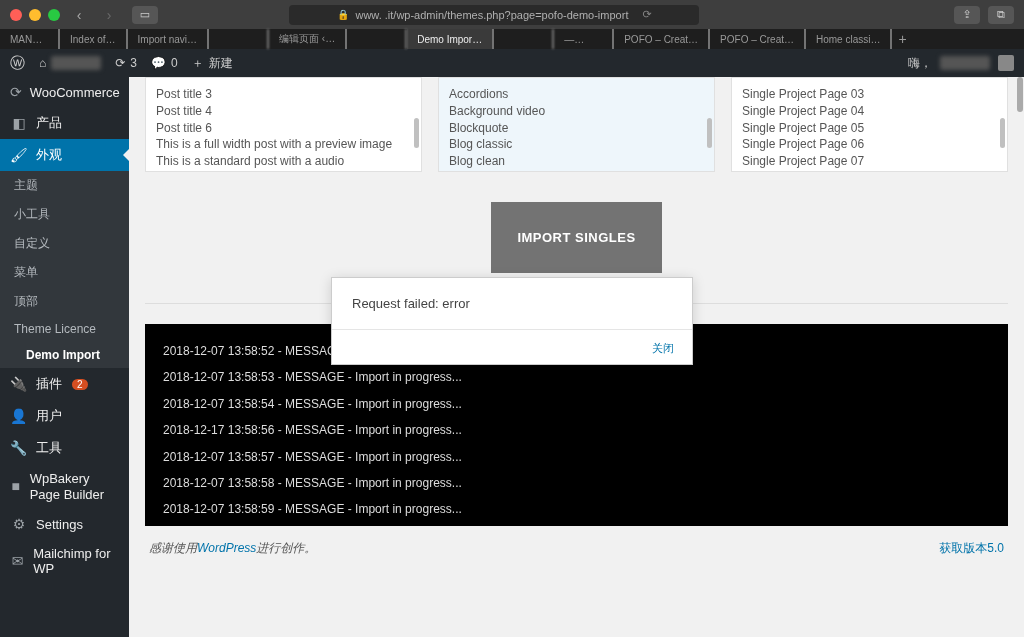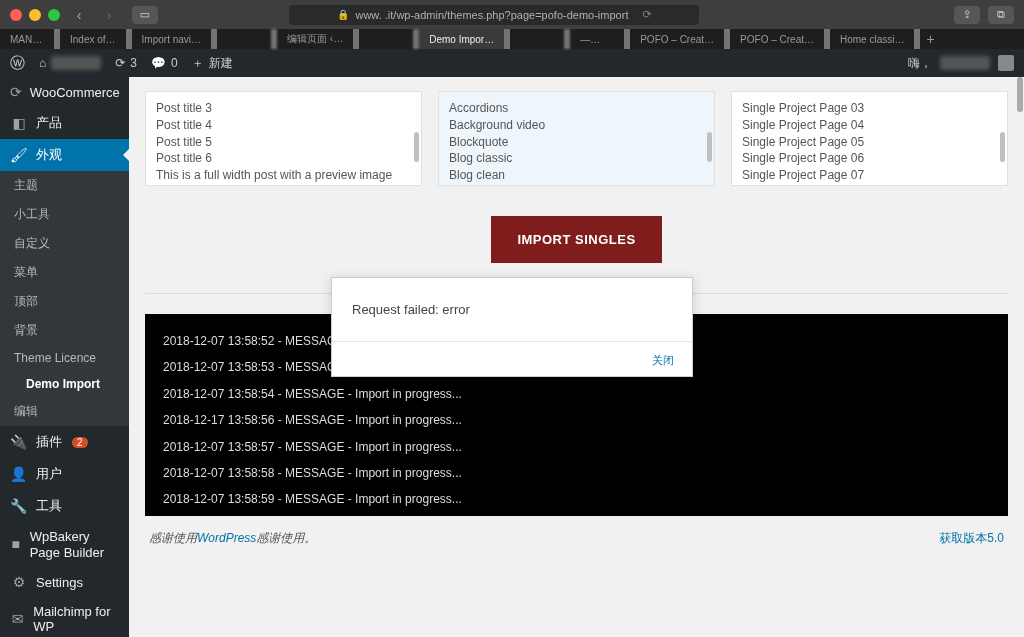--- a/index.html
+++ b/index.html
@@ -15,21 +15,21 @@
 .nav-btn { width: 22px; height: 18px; display: flex; align-items: center; justify-content: center; color: #aaa; font-size: 14px; }
 .sidebar-toggle { width: 26px; height: 18px; background: #565656; border-radius: 4px; margin-left: 4px; display: flex; align-items: center; justify-content: center; color: #ccc; font-size: 11px; }
 .url-bar { flex: 1; max-width: 410px; margin: 0 auto; background: #2a2a2a; height: 20px; border-radius: 4px; display: flex; align-items: center; justify-content: center; color: #b0b0b0; font-size: 11px; gap: 6px; }
 .url-bar .lock { font-size: 10px; }
 .reload-icon { margin-left: 8px; color: #888; font-size: 11px; }
 .top-right-icons { display: flex; gap: 8px; margin-left: auto; }
 .top-right-icons .ico { width: 26px; height: 18px; background: #565656; border-radius: 4px; display: flex; align-items: center; justify-content: center; color: #ccc; font-size: 11px; }
 
 
 .tabs-bar { height: 20px; background: #1e1e1e; display: flex; align-items: stretch; }
-.tab { flex: 0 0 auto; min-width: 60px; max-width: 100px; padding: 0 10px; color: #999; font-size: 10px; display: flex; align-items: center; border-right: 6px solid #737373; overflow: hidden; white-space: nowrap; }
+.tab { flex: 0 0 auto; min-width: 60px; max-width: 100px; padding: 0 10px; color: #999; font-size: 10px; display: flex; align-items: center; border-right: 2px solid #737373; overflow: hidden; white-space: nowrap; }
 .tab.blurred { filter: blur(1px); color: #666; }
 .tab.active { background: #3a3a3a; color: #eee; }
 .tab-add { width: 20px; color: #999; display: flex; align-items: center; justify-content: center; font-size: 14px; }
 
 
 .wp-admin-bar { height: 28px; background: #23282d; color: #ccc; display: flex; align-items: center; padding: 0 10px; font-size: 12px; gap: 14px; }
 .wp-admin-bar .wp-logo { font-size: 15px; }
 .wp-admin-bar .item { display: flex; align-items: center; gap: 5px; color: #ccc; }
 .wp-admin-bar .blurred { filter: blur(2px); width: 50px; height: 14px; background: #555; border-radius: 2px; }
 .wp-admin-bar .right { margin-left: auto; display: flex; align-items: center; gap: 8px; }
@@ -44,41 +44,41 @@
 .wp-sidebar .menu-item.active::after { content: ""; position: absolute; right: -1px; top: 50%; transform: translateY(-50%); border: 7px solid transparent; border-right-color: #f1f1f1; }
 .wp-sidebar .submenu { background: #32373c; }
 .wp-sidebar .submenu .sub-item { padding: 6px 10px 6px 14px; color: #b4b9be; font-size: 12px; cursor: pointer; }
 .wp-sidebar .submenu .sub-item.current { color: #fff; font-weight: 600; padding-left: 26px; }
 .wp-sidebar .badge { background: #d54e21; color: #fff; border-radius: 8px; padding: 0 5px; font-size: 10px; margin-left: 2px; }
 
 
 .content { position: absolute; left: 129px; top: 77px; right: 0; bottom: 0; background: #f1f1f1; overflow: hidden; }
 .content-inner { padding: 0 16px; height: 100%; display: flex; flex-direction: column; }
 
-.panels { display: flex; gap: 16px; margin-top: 14px; }
+.panels { display: flex; gap: 16px; margin-top: 0; }
 .panel { flex: 1; background: #fff; border: 1px solid #e0e0e0; padding: 8px 10px; height: 95px; overflow: hidden; position: relative; font-size: 12px; color: #555; line-height: 1.4; }
 .panel::-webkit-scrollbar { width: 8px; }
 .panel-scrollbar { position: absolute; right: 2px; top: 40px; width: 5px; height: 30px; background: #c0c0c0; border-radius: 3px; }
 
 .import-btn-wrap { display: flex; justify-content: center; padding: 30px 0 20px; }
-.import-btn { background: #7f1d1d; color: #fff; padding: 16px 26px; font-size: 13px; font-weight: 600; border: none; letter-spacing: 0.5px; }
+.import-btn { background: #737373; color: #fff; padding: 28px 26px; font-size: 13px; font-weight: 600; border: none; letter-spacing: 0.5px; }
 
 .divider { border-top: 1px solid #ddd; margin: 10px 0 20px; }
 
 .log-box { background: #000; color: #ddd; padding: 14px 18px; font-size: 12px; line-height: 2.2; height: 202px; overflow: hidden; font-family: inherit; }
 
 .footer { display: flex; justify-content: space-between; padding: 14px 4px; font-size: 12px; color: #555; font-style: italic; }
 .footer a { color: #0073aa; text-decoration: none; font-style: italic; }
 .footer .version { font-style: normal; }
 .footer .version a { font-style: normal; }
 
 
 .modal-overlay { position: absolute; inset: 0; display: flex; align-items: flex-start; justify-content: center; pointer-events: none; }
 .modal { margin-top: 277px; width: 362px; background: #fff; border: 1px solid #ccc; box-shadow: 0 2px 12px rgba(0,0,0,0.15); pointer-events: auto; }
-.modal-body { padding: 24px 20px; font-size: 13px; color: #444; }
+.modal-body { padding: 18px 20px; font-size: 13px; color: #444; }
 .modal-footer { border-top: 1px solid #e5e5e5; padding: 8px 18px; text-align: right; }
 .modal-close { color: #0073aa; font-size: 11px; cursor: pointer; }
 
 
 .content-scroll { position: absolute; right: 1px; top: 0; width: 6px; height: 35px; background: #aaa; border-radius: 3px; }
 </style>
 </head>
 <body>
 
 <div class="browser-bar">
@@ -142,24 +142,22 @@
   <div class="menu-item active">
       <span class="ico">🖌</span>
       <span>外观</span>
     </div>
   <div class="submenu">
     <div class="sub-item">主题</div>
     <div class="sub-item">小工具</div>
     <div class="sub-item">自定义</div>
     <div class="sub-item">菜单</div>
     <div class="sub-item">顶部</div>
-    <div class="sub-item">背景</div>
     <div class="sub-item">Theme Licence</div>
     <div class="sub-item current">Demo Import</div>
-    <div class="sub-item">编辑</div>
   </div>
   <div class="menu-item">
       <span class="ico">🔌</span>
       <span>插件</span>
       <span class="badge">2</span>
     </div>
   <div class="menu-item">
       <span class="ico">👤</span>
       <span>用户</span>
     </div>
@@ -182,21 +180,20 @@
 
 </div>
 
 <div class="content">
   <div class="content-scroll"></div>
   <div class="content-inner">
     <div class="panels">
       <div class="panel">
         <div>Post title 3</div>
         <div>Post title 4</div>
-        <div>Post title 5</div>
         <div>Post title 6</div>
         <div>This is a full width post with a preview image</div>
         <div>This is a standard post with a audio</div>
         <div class="panel-scrollbar"></div>
       </div>
       <div class="panel" style="background:#eef6fb">
         <div>Accordions</div>
         <div>Background video</div>
         <div>Blockquote</div>
         <div>Blog classic</div>
@@ -226,21 +223,21 @@
       <div>2018-12-07 13:58:53 - MESSAGE - Import in progress...</div>
       <div>2018-12-07 13:58:54 - MESSAGE - Import in progress...</div>
       <div>2018-12-17 13:58:56 - MESSAGE - Import in progress...</div>
       <div>2018-12-07 13:58:57 - MESSAGE - Import in progress...</div>
       <div>2018-12-07 13:58:58 - MESSAGE - Import in progress...</div>
       <div>2018-12-07 13:58:59 - MESSAGE - Import in progress...</div>
     </div>
 
     <div class="footer">
       <span>
-        <span>感谢使用</span><a href="#">WordPress</a><span>感谢使用。</span>
+        <span>感谢使用</span><a href="#">WordPress</a><span>进行创作。</span>
       </span>
       <span class="version"><a href="#">获取版本5.0</a></span>
     </div>
   </div>
 </div>
 
 <div class="modal-overlay">
   <div class="modal">
     <div class="modal-body">Request failed: error</div>
     <div class="modal-footer">

